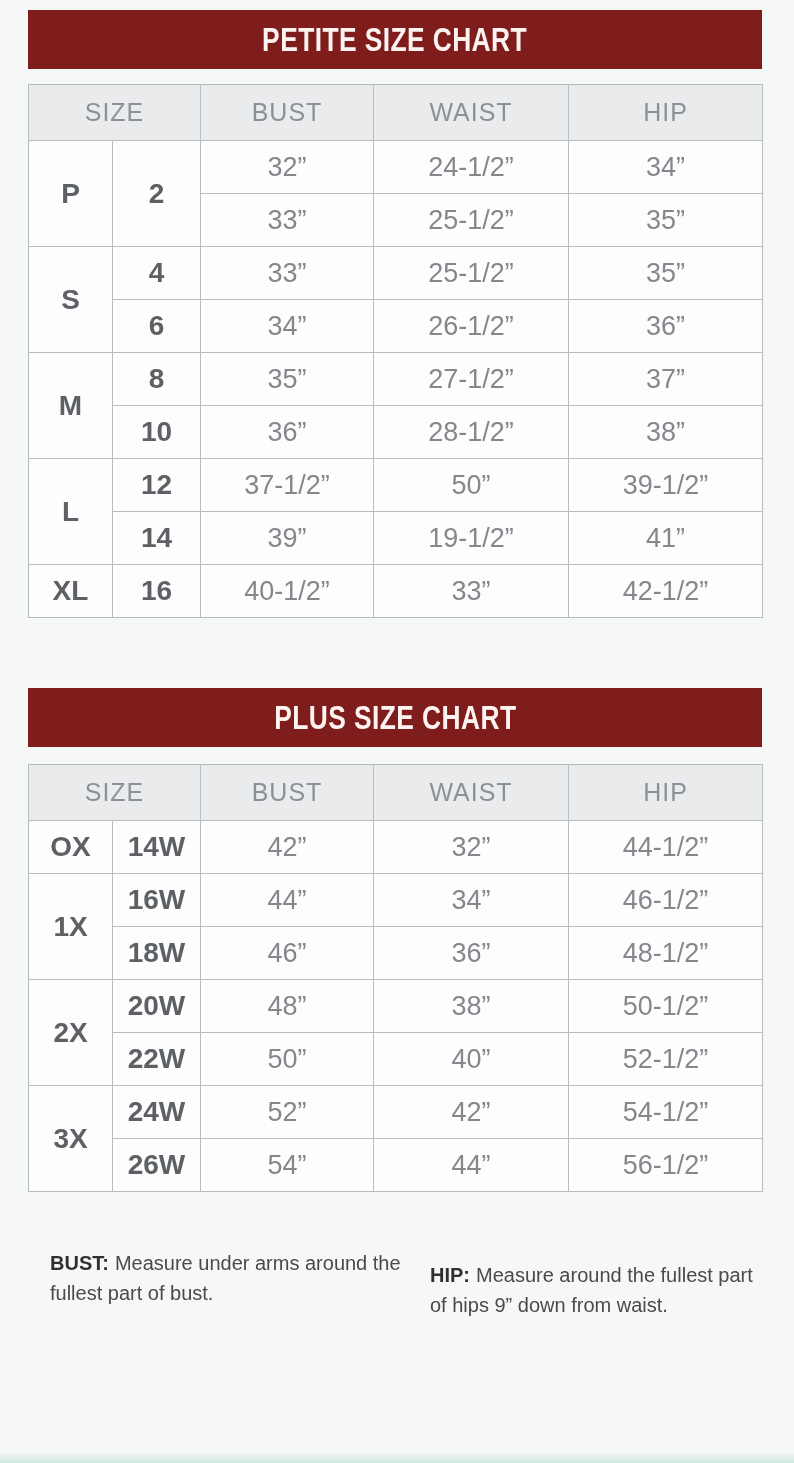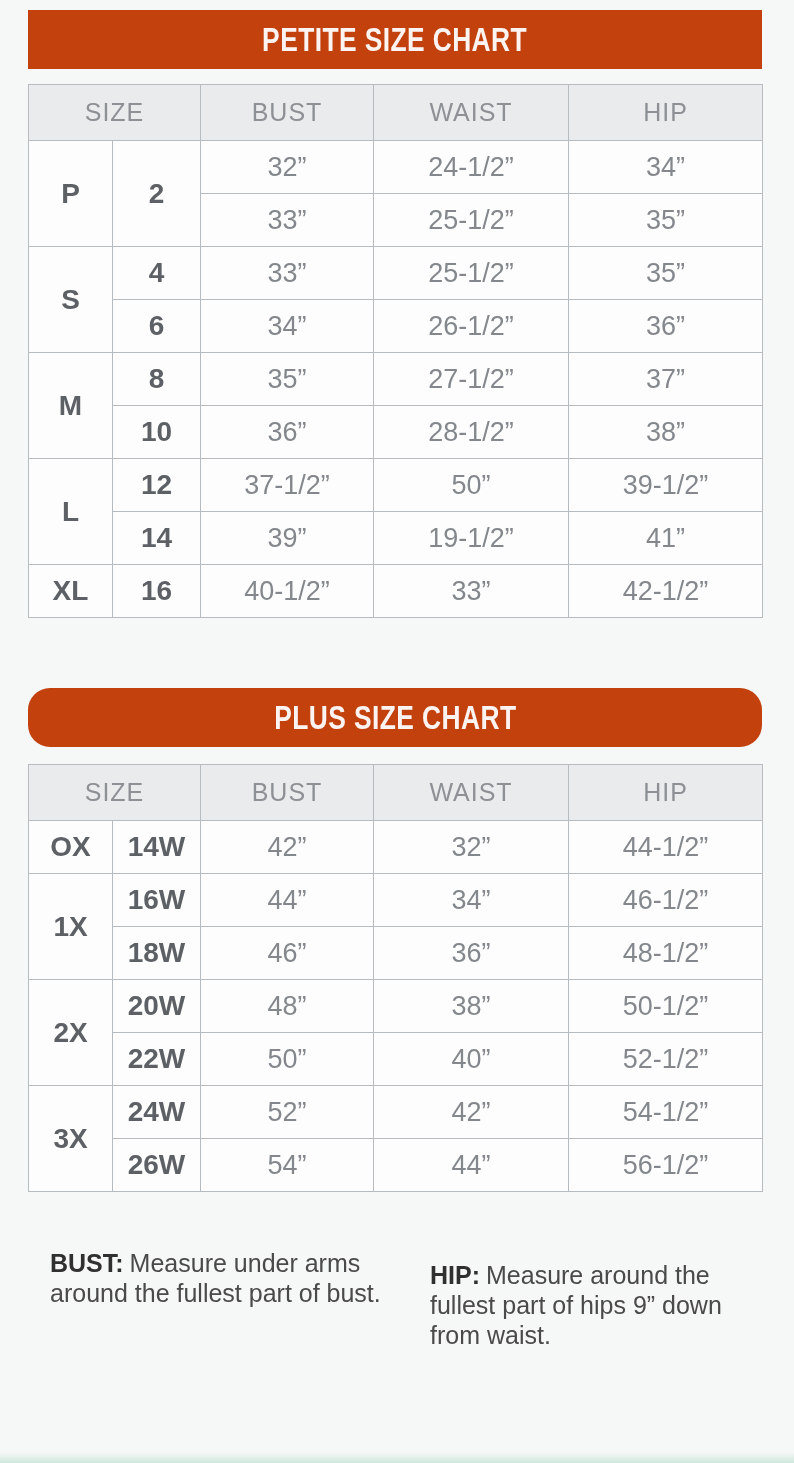--- a/index.html
+++ b/index.html
@@ -15,35 +15,35 @@
     margin:0 auto;
     background:#f6f7f7;
     box-sizing:border-box;
     padding:10px 30px 0 28px;
     overflow:hidden;
   }
   
   .banner{
     width:734px;
     height:59px;
-    background:#c2410c;
+    background:#7f1d1d;
     display:flex;
     align-items:center;
     justify-content:center;
   }
   .banner .banner-title{
     color:#fdf4f2;
     font-weight:bold;
     font-size:33px;
     letter-spacing:.5px;
     transform:scaleX(.8);
     white-space:nowrap;
   }
   .banner-petite{margin-bottom:15px;}
-  .banner-plus{margin-top:70px;margin-bottom:17px;border-radius:22px;}
+  .banner-plus{margin-top:70px;margin-bottom:17px;}
   
   table.size-table{
     width:734px;
     border-collapse:collapse;
     table-layout:fixed;
     background:#fdfdfd;
     border:1px solid #000000;
   }
   .size-table th,.size-table td{
     border:1px solid #b7bcc1;
@@ -72,21 +72,21 @@
   }
   
   .notes{
     margin-top:56px;
     padding-left:22px;
     width:712px;
     display:grid;
     grid-template-columns:352px 330px;
     column-gap:28px;
     color:#4a4a4a;
-    font-size:25px;
+    font-size:20px;
     line-height:30px;
   }
   .note b{color:#303030;margin-right:6px;}
   .note-hip{margin-top:12px;}
   
   .teal-strip{
     position:absolute;
     left:0;bottom:0;
     width:794px;height:11px;
     background:linear-gradient(to bottom, rgba(255,255,255,0), #cfe8dc);

